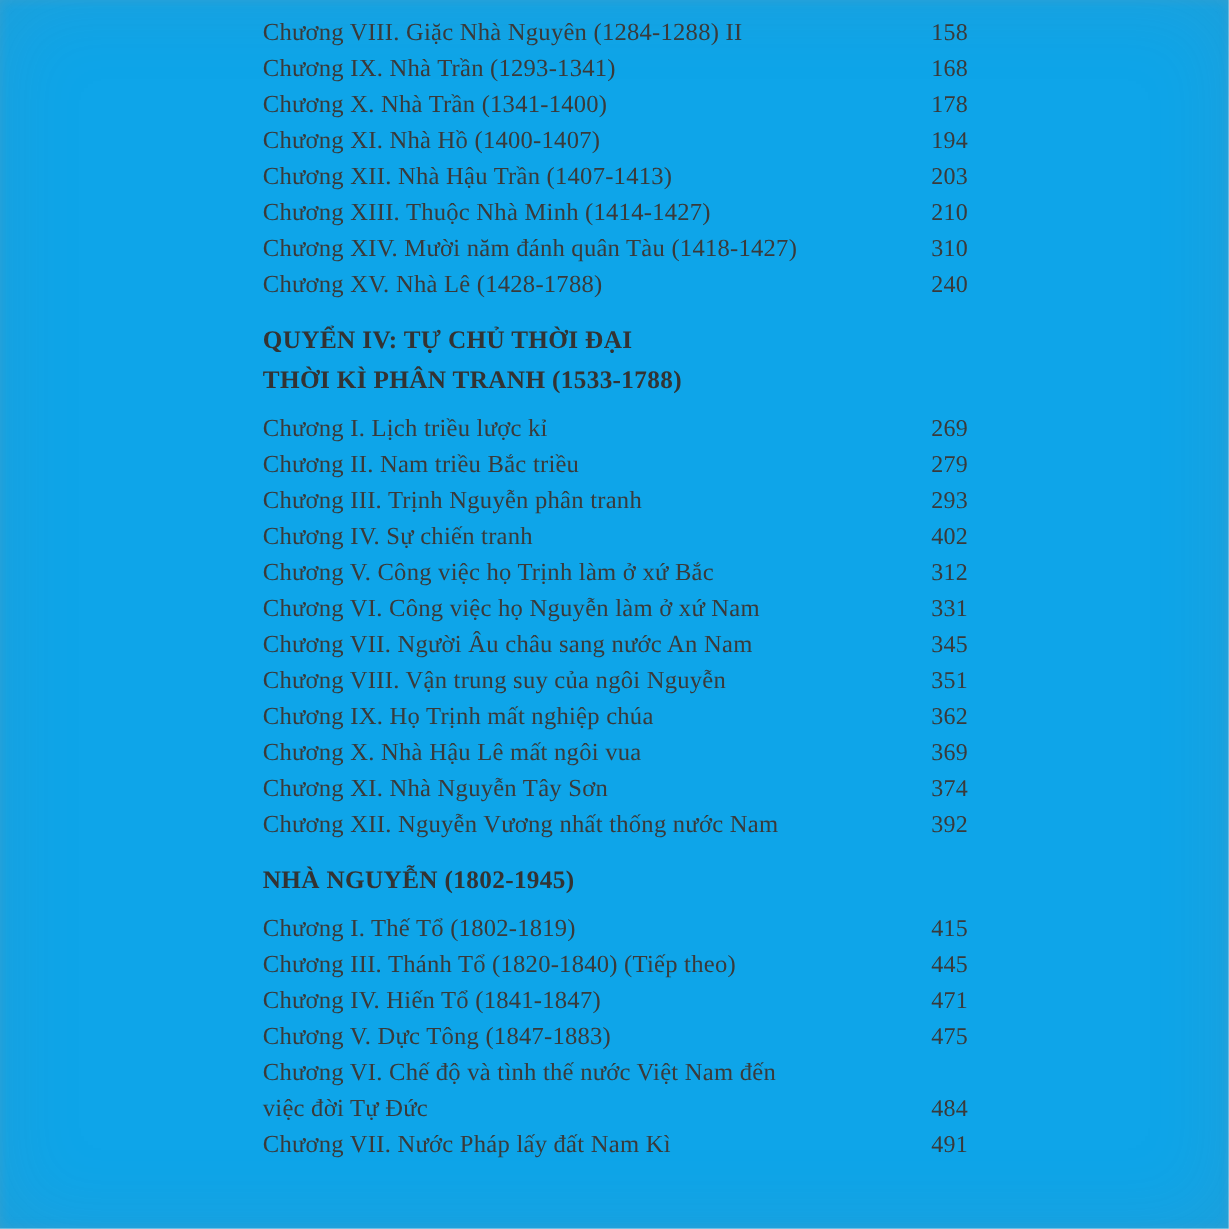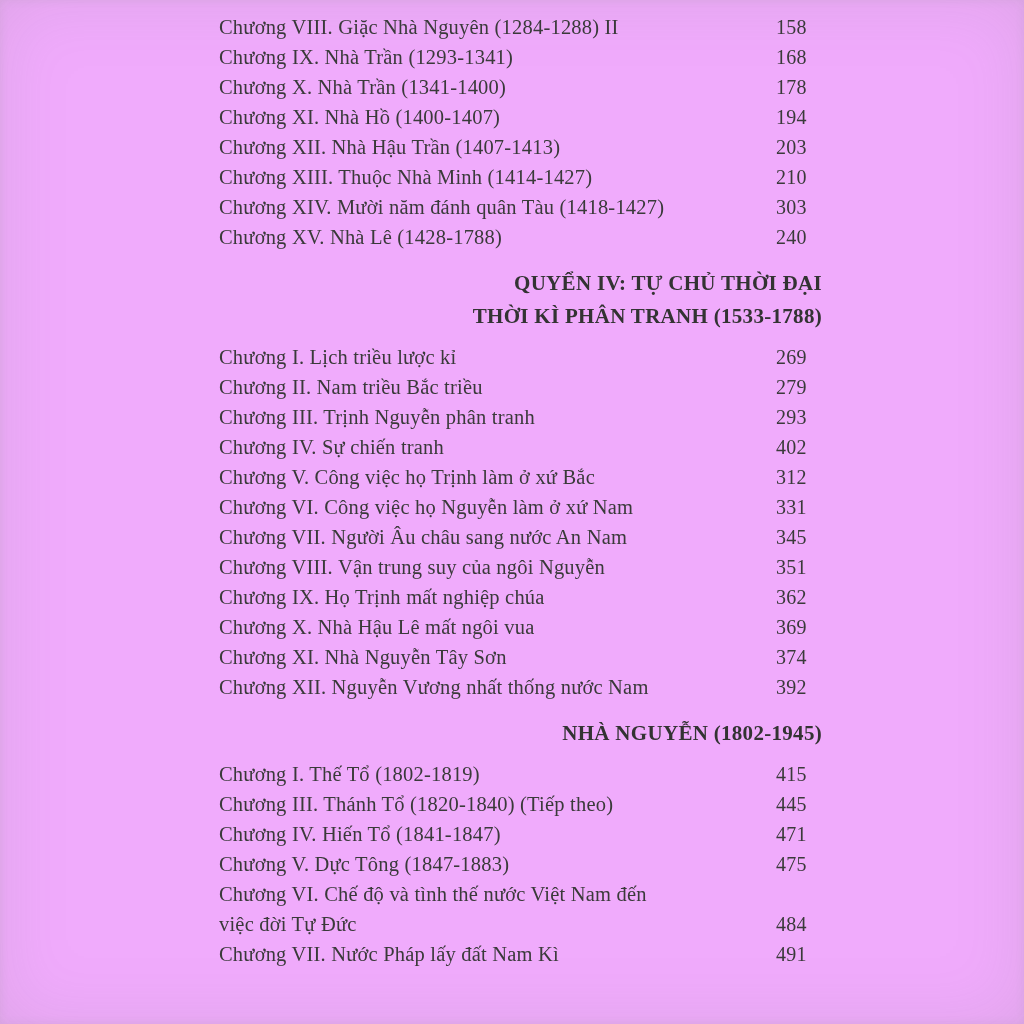--- a/index.html
+++ b/index.html
@@ -11,34 +11,34 @@
     width: 1024px;
     height: 1024px;
     overflow: hidden;
     font-family: "Liberation Serif", "DejaVu Serif", serif;
     color: #3a3a3a;
   }
   .photo-page {
     position: relative;
     width: 1024px;
     height: 1024px;
-    background: #f0abfc;
+    background: #0ea5e9;
     box-sizing: border-box;
     box-shadow:
       inset 0 0 70px rgba(130,130,130,0.16),
       inset 0 0 10px rgba(160,160,160,0.20);
     padding-top: 12px;
   }
   .content {
     margin-left: 219px;
     width: 603px;
   }
   .toc-section { margin: 0; }
   .heading {
-    text-align: right;
+    text-align: left;
     font-weight: bold;
     font-size: 21px;
     line-height: 33px;
     letter-spacing: 0.3px;
     color: #333333;
   }
   .heading-block { margin-top: 15px; margin-bottom: 9px; }
   .entry {
     display: flex;
     justify-content: space-between;
@@ -95,21 +95,21 @@
         <div class="entry">
           <div class="label">
             <div>Chương XIII. Thuộc Nhà Minh (1414-1427)</div>
           </div>
           <div class="pagenum">210</div>
         </div>
         <div class="entry">
           <div class="label">
             <div>Chương XIV. Mười năm đánh quân Tàu (1418-1427)</div>
           </div>
-          <div class="pagenum">303</div>
+          <div class="pagenum">310</div>
         </div>
         <div class="entry">
           <div class="label">
             <div>Chương XV. Nhà Lê (1428-1788)</div>
           </div>
           <div class="pagenum">240</div>
         </div>
       </section>
       <section class="toc-section">
         <div class="heading-block">

